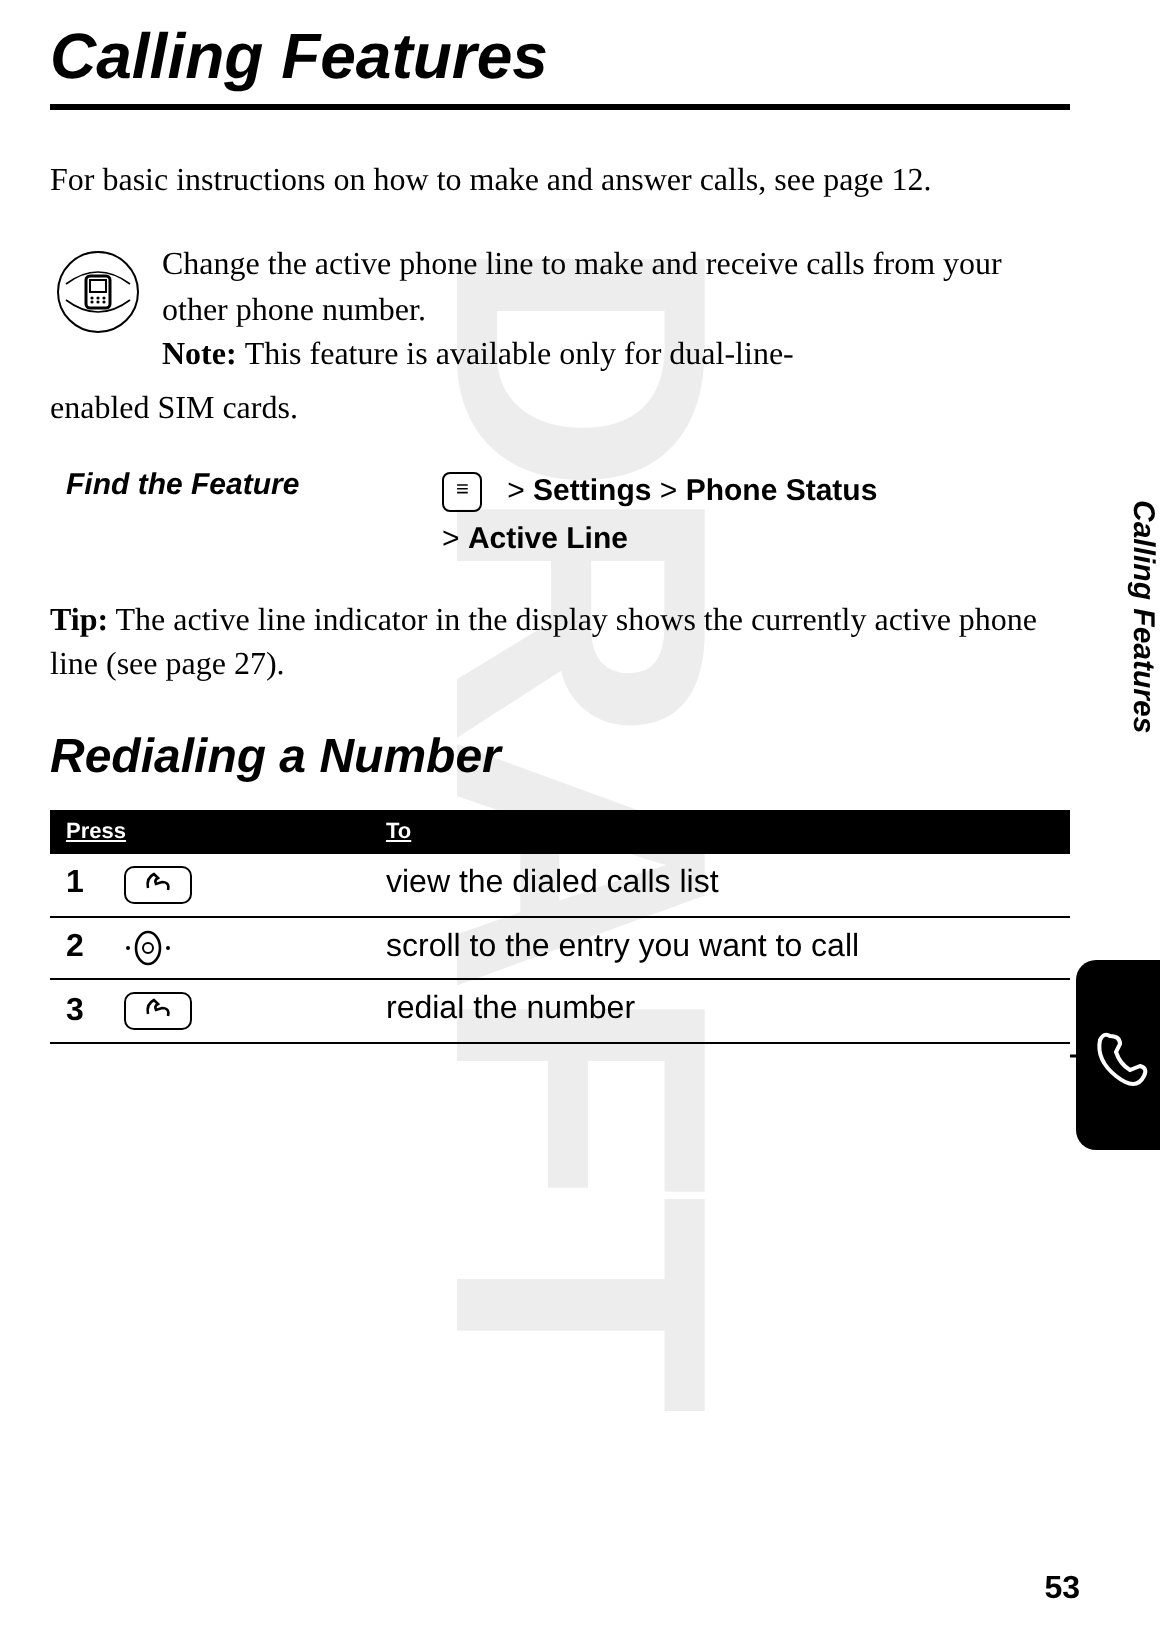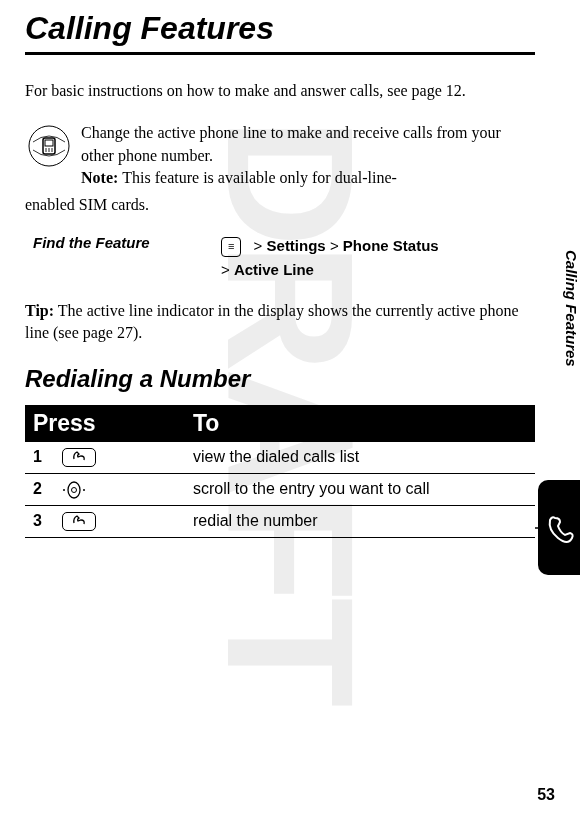--- a/index.html
+++ b/index.html
@@ -120,22 +120,23 @@
       border-collapse: collapse;
       margin-top: 8px;
     }
     thead tr {
       background: #000;
       color: #fff;
     }
     th {
       text-align: left;
       padding: 5px 8px;
-      font-size: 23px;
-      font-weight: bold;
+      font-size: 11px;
+      font-weight: bold;
+      text-decoration: underline;
     }
     td {
       padding: 6px 8px;
       font-size: 16px;
       vertical-align: top;
       border-bottom: 1px solid #000;
     }
     .step-num {
       font-weight: bold;
       width: 25px;
@@ -181,21 +182,21 @@
       align-items: center;
       justify-content: center;
     }
     .side-icon-box svg {
       position: absolute;
       left: -8px;
     }
     .page-number {
       position: absolute;
       bottom: 15px;
-      right: 25px;
+      right: 40px;
       font-weight: bold;
       font-size: 16px;
     }
   </style>
 </head>
 <body>
 
 <div class="watermark">DRAFT</div>
 
 <div class="content">

